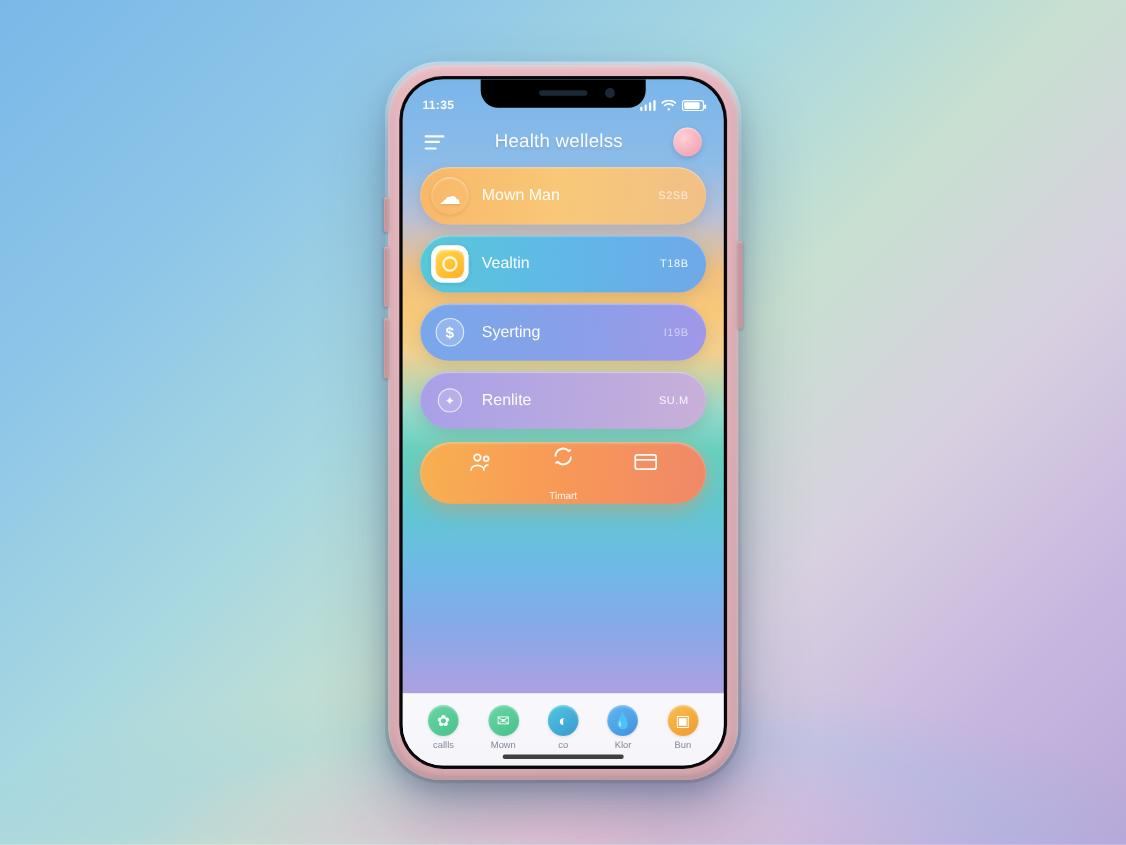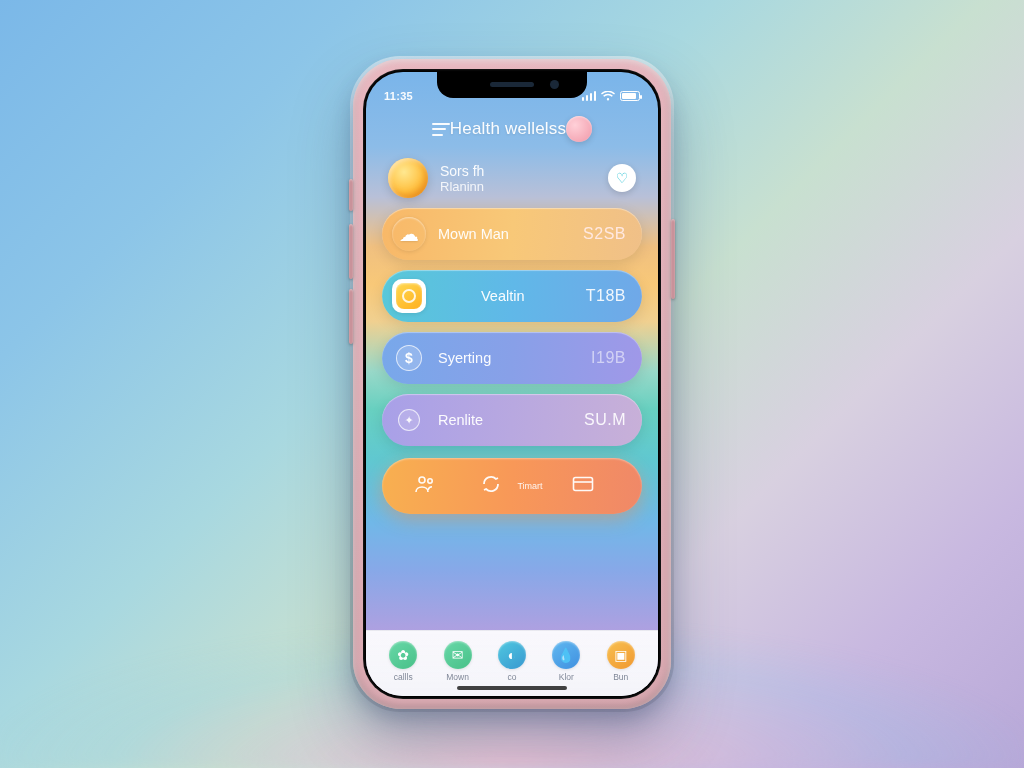--- a/index.html
+++ b/index.html
@@ -87,21 +87,21 @@
   .sig-icon, .wifi-icon, .batt-icon { display:inline-flex; }
   .sig-bars { display:flex; gap:1.5px; align-items:flex-end; }
   .sig-bars span { width:2.5px; background:#fff; border-radius:1px; }
   .sig-bars span:nth-child(1){height:4px} .sig-bars span:nth-child(2){height:6px}
   .sig-bars span:nth-child(3){height:8px} .sig-bars span:nth-child(4){height:10px}
   .batt { width:20px; height:10px; border:1.3px solid #fff; border-radius:2.5px; position:relative; }
   .batt::after { content:""; position:absolute; right:-3px; top:2.5px; width:2px; height:4px; background:#fff; border-radius:1px; }
   .batt::before { content:""; position:absolute; left:1px; top:1px; bottom:1px; width:75%; background:#fff; border-radius:1px; }
 
   .header {
-    display:flex; align-items:center; justify-content:center;
+    display:flex; align-items:center; justify-content:space-between;
     padding: 4px 20px 10px;
   }
   .menu-icon { display:flex; flex-direction:column; gap:3.5px; width:18px; }
   .menu-icon span { height:2px; background:rgba(255,255,255,0.95); border-radius:1px; }
   .menu-icon span:nth-child(2){ width:80%; }
   .menu-icon span:nth-child(3){ width:60%; }
   .title { color:#fff; font-size:17px; font-weight:500; letter-spacing:0.2px; opacity:0.97; text-shadow:0 1px 3px rgba(0,0,0,0.12); }
   .avatar { width:26px; height:26px; border-radius:50%; background:radial-gradient(circle at 35% 35%, #ffd0d8, #f098a8); box-shadow:0 2px 6px rgba(0,0,0,0.15), inset 0 1px 2px rgba(255,255,255,0.5); }
 
   .content { padding: 0 16px; display:flex; flex-direction:column; }
@@ -130,28 +130,28 @@
     display:flex; align-items:center; padding:0 16px 0 10px;
     margin-bottom:10px;
     box-shadow: 0 4px 14px rgba(0,0,0,0.10), inset 0 1px 1px rgba(255,255,255,0.4);
   }
   .row .ricon {
     width:34px; height:34px; border-radius:50%;
     display:flex; align-items:center; justify-content:center; margin-right:12px; flex-shrink:0;
     box-shadow: inset 0 1px 2px rgba(255,255,255,0.5), 0 1px 4px rgba(0,0,0,0.1);
   }
   .row .rlabel { color:#fff; font-size:14.5px; font-weight:500; opacity:0.96; flex:1; }
-  .row .rvalue { color:rgba(255,255,255,0.9); font-size:16px; font-weight:500; letter-spacing:0.5px; }
+  .row .rvalue { color:rgba(255,255,255,0.9); font-size:10px; font-weight:500; letter-spacing:0.5px; }
 
   .row1 { background: linear-gradient(95deg, #f8b868, #f8c878 50%, #f0c088); }
   .row1 .rvalue { color:#ffe8e0; }
   .row2 { background: linear-gradient(95deg, #f0ce88, #c8d89a 50%, #a8d8a8); }
   .row2 .rvalue { color:rgba(255,255,255,0.75); }
   .row3 { background: linear-gradient(95deg, #88d8b8, #68d0c0 50%, #58c8c8); }
-  .row4 { background: linear-gradient(95deg, #58c8d8, #60b8e8 50%, #70a8e8); gap: 43px; }
+  .row4 { background: linear-gradient(95deg, #58c8d8, #60b8e8 50%, #70a8e8); }
   .row4 .ricon { background:#fff; border-radius:10px; }
   .row5 { background: linear-gradient(95deg, #78a8ea, #88a0e8 50%, #a098e8); }
   .row5 .rvalue { color:rgba(255,255,255,0.55); }
   .row6 { background: linear-gradient(95deg, #a8a0e8, #b8a8e0 50%, #c8b0d8); }
 
   .cloud-shape { color:#fff; font-size:20px; text-shadow:0 1px 2px rgba(0,0,0,0.1); }
   .sunsmall { width:16px; height:16px; border-radius:50%; background:radial-gradient(circle at 35% 35%,#ffe070,#f8b030); box-shadow:0 0 4px rgba(255,200,80,0.6); position:relative; }
   .target-shape { width:26px; height:26px; border-radius:50%; border:2.5px solid #40c8b0; display:flex;align-items:center;justify-content:center; background:rgba(255,255,255,0.15); }
   .target-shape::after{content:""; width:8px;height:8px;border-radius:50%;background:#40c8b0;}
   .ysquare { width:26px; height:26px; border-radius:8px; background:linear-gradient(145deg,#ffd850,#ffb020); box-shadow:inset 0 1px 2px rgba(255,255,255,0.5); display:flex;align-items:center;justify-content:center; }
@@ -159,21 +159,21 @@
   .dollar-shape { width:26px;height:26px;border-radius:50%; background:rgba(255,255,255,0.18); border:1.8px solid rgba(255,255,255,0.7); display:flex;align-items:center;justify-content:center; color:#fff; font-size:14px; font-weight:600; }
   .diamond-shape { width:22px;height:22px;border-radius:50%; background:rgba(255,255,255,0.15); border:1.8px solid rgba(255,255,255,0.7); display:flex;align-items:center;justify-content:center; color:rgba(255,255,255,0.9); font-size:11px; }
 
   .cta {
     margin: 2px 0 8px;
     height:56px; border-radius:28px;
     background: linear-gradient(95deg, #f8b050, #f89858 50%, #f08868);
     display:flex; align-items:center; justify-content:space-around; padding:0 18px;
     box-shadow: 0 6px 18px rgba(240,140,80,0.45), inset 0 1px 2px rgba(255,255,255,0.4);
   }
-  .cta-item { display:flex; flex-direction:row; align-items:center; gap:16px; color:#fff; }
+  .cta-item { display:flex; flex-direction:column; align-items:center; gap:16px; color:#fff; }
   .cta-item .ci { font-size:18px; opacity:0.95; }
   .cta-item .cl { font-size:9px; opacity:0.9; }
 
   .tabbar {
     position:absolute; left:0; right:0; bottom:0; height:66px;
     background: linear-gradient(180deg, rgba(255,255,255,0.92), rgba(245,245,250,0.97));
     display:flex; align-items:flex-start; justify-content:space-around; padding:10px 10px 0;
     border-top: 1px solid rgba(0,0,0,0.04);
   }
   .tab { display:flex; flex-direction:column; align-items:center; gap:3px; }
@@ -229,32 +229,20 @@
           <div class="menu-icon">
               <span></span>
               <span></span>
               <span></span>
             </div>
           <div class="title">Health wellelss</div>
           <div class="avatar"></div>
         </div>
 
         <div class="content">
-          <div class="feature">
-            <div class="ficon">
-                <div class="sun-shape"></div>
-              </div>
-            <div class="feature-text">
-              <span class="line1">Sors fh</span>
-              <span class="line2">Rlaninn</span>
-            </div>
-            <div class="feature-badge">
-                <span class="heart-shape">♡</span>
-              </div>
-          </div>
 
           <div class="row row1">
             <div class="ricon">
                 <span class="cloud-shape">☁</span>
               </div>
             <div class="rlabel">Mown Man</div>
             <div class="rvalue">S2SB</div>
           </div>
 
 

